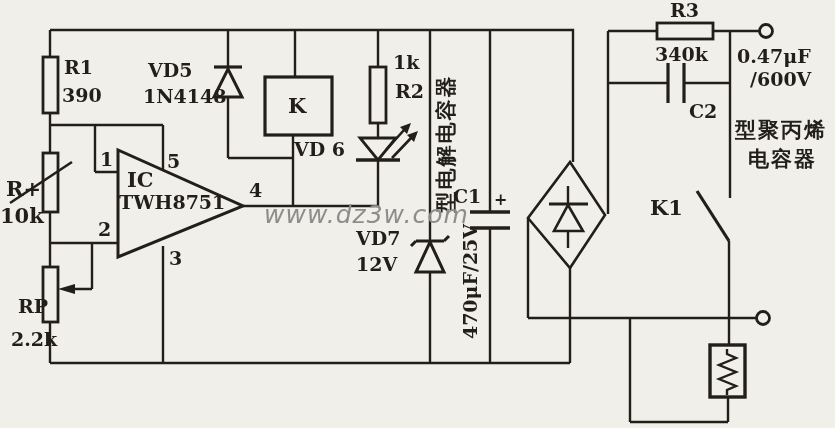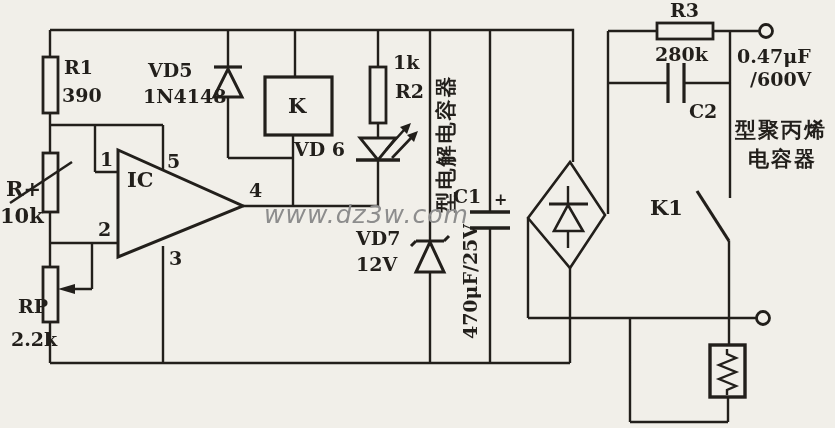--- a/index.html
+++ b/index.html
@@ -141,20 +141,21 @@
 
   <div class="lbl big" style="left:6px;top:178px">R+</div>
   <div class="lbl big" style="left:0px;top:205px">10k</div>
 
   <div class="lbl" style="left:100px;top:150px">1</div>
   <div class="lbl" style="left:167px;top:152px">5</div>
   <div class="lbl" style="left:98px;top:220px">2</div>
   <div class="lbl" style="left:169px;top:249px">3</div>
   <div class="lbl" style="left:249px;top:181px">4</div>
   <div class="lbl big" style="left:127px;top:169px">IC</div>
+  <div class="lbl" style="left:119px;top:193px">TWH8751</div>
 
   <div class="lbl" style="left:18px;top:297px">RP</div>
   <div class="lbl" style="left:11px;top:330px">2.2k</div>
 
   <div class="lbl big" style="left:288px;top:95px">K</div>
 
   <div class="lbl" style="left:393px;top:53px">1k</div>
   <div class="lbl" style="left:395px;top:82px">R2</div>
 
   <div class="lbl" style="left:294px;top:140px">VD 6</div>
@@ -164,21 +165,21 @@
 
   <div class="lbl" style="left:453px;top:187px">C1</div>
   <div class="lbl small" style="left:494px;top:192px">+</div>
   <div class="lbl rot" style="left:395px;top:272px;width:150px">470μF/25V</div>
   <div class="lbl cjk rot" style="left:366px;top:133px;width:160px">型电解电容器</div>
 
   <div class="watermark">www.dz3w.com</div>
 
 
   <div class="lbl" style="left:670px;top:1px">R3</div>
-  <div class="lbl" style="left:655px;top:45px">280k</div>
+  <div class="lbl" style="left:655px;top:45px">340k</div>
 
   <div class="lbl" style="left:737px;top:47px">0.47μF</div>
   <div class="lbl" style="left:750px;top:70px">/600V</div>
   <div class="lbl" style="left:689px;top:102px">C2</div>
   <div class="lbl cjk" style="left:735px;top:120px">型聚丙烯</div>
   <div class="lbl cjk" style="left:748px;top:149px">电容器</div>
 
   <div class="lbl big" style="left:650px;top:197px">K1</div>
 
 </div>

